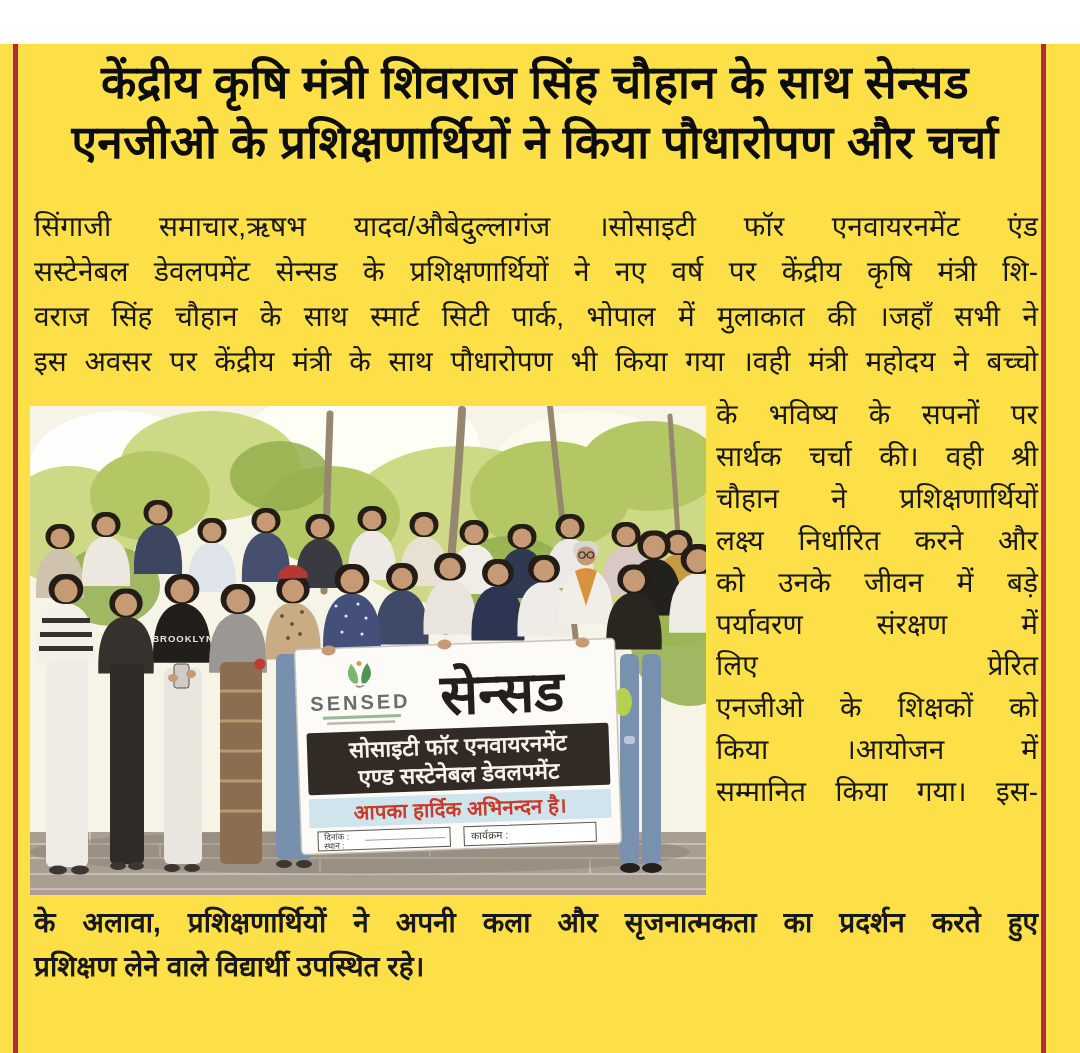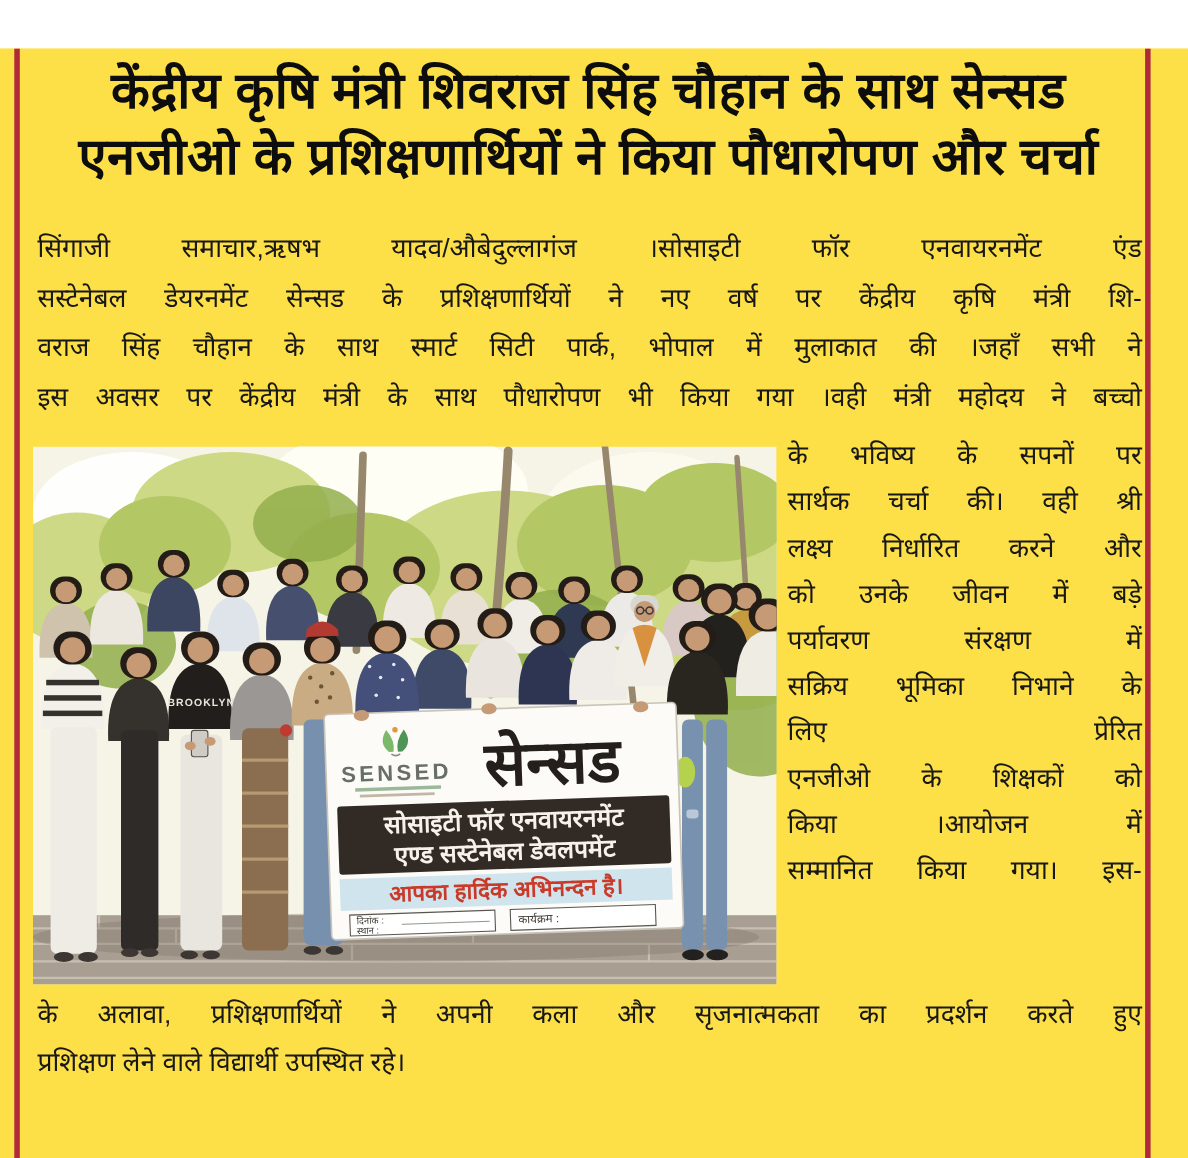--- a/index.html
+++ b/index.html
@@ -14,51 +14,51 @@
   .border-right { left:1041px; }
   .border-bottom { position:absolute; left:13px; width:1033px; top:1044px; height:5px; background:#e0848e; }
 
   .headline {
     position:absolute; left:34px; right:44px; top:8px;
     text-align:center; font-weight:700; color:#0d0d0d;
     font-size:46px; line-height:60px; letter-spacing:0.5px;
   }
   .para { position:absolute; }
   .line {
-    font-size:24px; line-height:45px; color:#181818;
+    font-size:28px; line-height:45px; color:#181818;
     text-align:justify; text-align-last:justify; white-space:normal;
   }
   .line.last { text-align-last:left; }
 
   .intro   { left:34px;  right:42px; top:160px; }
   .rightcol{ left:716px; width:322px; top:350px; }
   .rightcol .line { line-height:41.9px; }
   .closing { left:34px;  right:42px; top:857px; }
-  .closing .line { line-height:44px; }
+  .closing .line { line-height:44px;font-weight:bold; }
 
   .photo { position:absolute; left:30px; top:362px; width:676px; height:489px; }
   .photo text { font-family:"Liberation Sans","DejaVu Sans",sans-serif; }
 </style>
 </head>
 <body>
 
 <div class="page">
 
   <div class="border-v border-left"></div>
   <div class="border-v border-right"></div>
   <div class="border-bottom"></div>
 
   <div class="headline">
     <div>केंद्रीय कृषि मंत्री शिवराज सिंह चौहान  के साथ सेन्सड</div>
     <div>एनजीओ  के प्रशिक्षणार्थियों ने किया पौधारोपण और चर्चा</div>
   </div>
 
   <div class="para intro">
     <div class="line">सिंगाजी समाचार,ऋषभ यादव/औबेदुल्लागंज ।सोसाइटी फॉर एनवायरनमेंट एंड</div>
-    <div class="line">सस्टेनेबल डेयरनमेंट सेन्सड के प्रशिक्षणार्थियों ने नए वर्ष पर केंद्रीय कृषि मंत्री शि-</div>
+    <div class="line">सस्टेनेबल डेवलपमेंट सेन्सड के प्रशिक्षणार्थियों ने नए वर्ष पर केंद्रीय कृषि मंत्री शि-</div>
     <div class="line">वराज सिंह चौहान  के साथ स्मार्ट सिटी पार्क, भोपाल में मुलाकात की ।जहाँ सभी ने</div>
     <div class="line">इस अवसर पर केंद्रीय मंत्री के साथ पौधारोपण भी किया गया ।वही मंत्री महोदय ने बच्चो</div>
   </div>
 
   <svg class="photo" viewBox="0 0 676 489" xmlns="http://www.w3.org/2000/svg">
     <defs>
       <g id="prs">
         <path d="M-24,64 Q-26,17 0,14 Q26,17 24,64 Z" fill="currentColor"></path>
         <rect x="-14.5" y="-10" width="29" height="25" rx="12.5" fill="#241c16"></rect>
         <circle cx="0" cy="4" r="9.6" fill="#c79a76"></circle>
@@ -249,24 +249,24 @@
       <text x="438" y="434" font-size="10.5" fill="#403b36">कार्यक्रम :</text>
       <ellipse cx="302" cy="240" rx="7" ry="5" fill="#c79a76"></ellipse>
       <ellipse cx="418" cy="238" rx="7" ry="5" fill="#c79a76"></ellipse>
       <ellipse cx="556" cy="241" rx="7" ry="5" fill="#c79a76"></ellipse>
     </g>
   </svg>
 
   <div class="para rightcol">
     <div class="line">के भविष्य के सपनों पर</div>
     <div class="line">सार्थक चर्चा की। वही श्री</div>
+    <div class="line">चौहान ने  प्रशिक्षणार्थियों</div>
     <div class="line">लक्ष्य निर्धारित करने और</div>
     <div class="line">को उनके जीवन में बड़े</div>
     <div class="line">पर्यावरण  संरक्षण  में</div>
-    <div class="line">सक्रिय भूमिका निभाने के</div>
     <div class="line">लिए  प्रेरित</div>
     <div class="line">एनजीओ के शिक्षकों को</div>
     <div class="line">किया ।आयोजन  में</div>
     <div class="line">सम्मानित किया गया। इस-</div>
   </div>
 
   <div class="para closing">
     <div class="line">के अलावा, प्रशिक्षणार्थियों ने अपनी कला और सृजनात्मकता का प्रदर्शन करते हुए</div>
     <div class="line last">प्रशिक्षण लेने वाले विद्यार्थी उपस्थित रहे।</div>
   </div>

